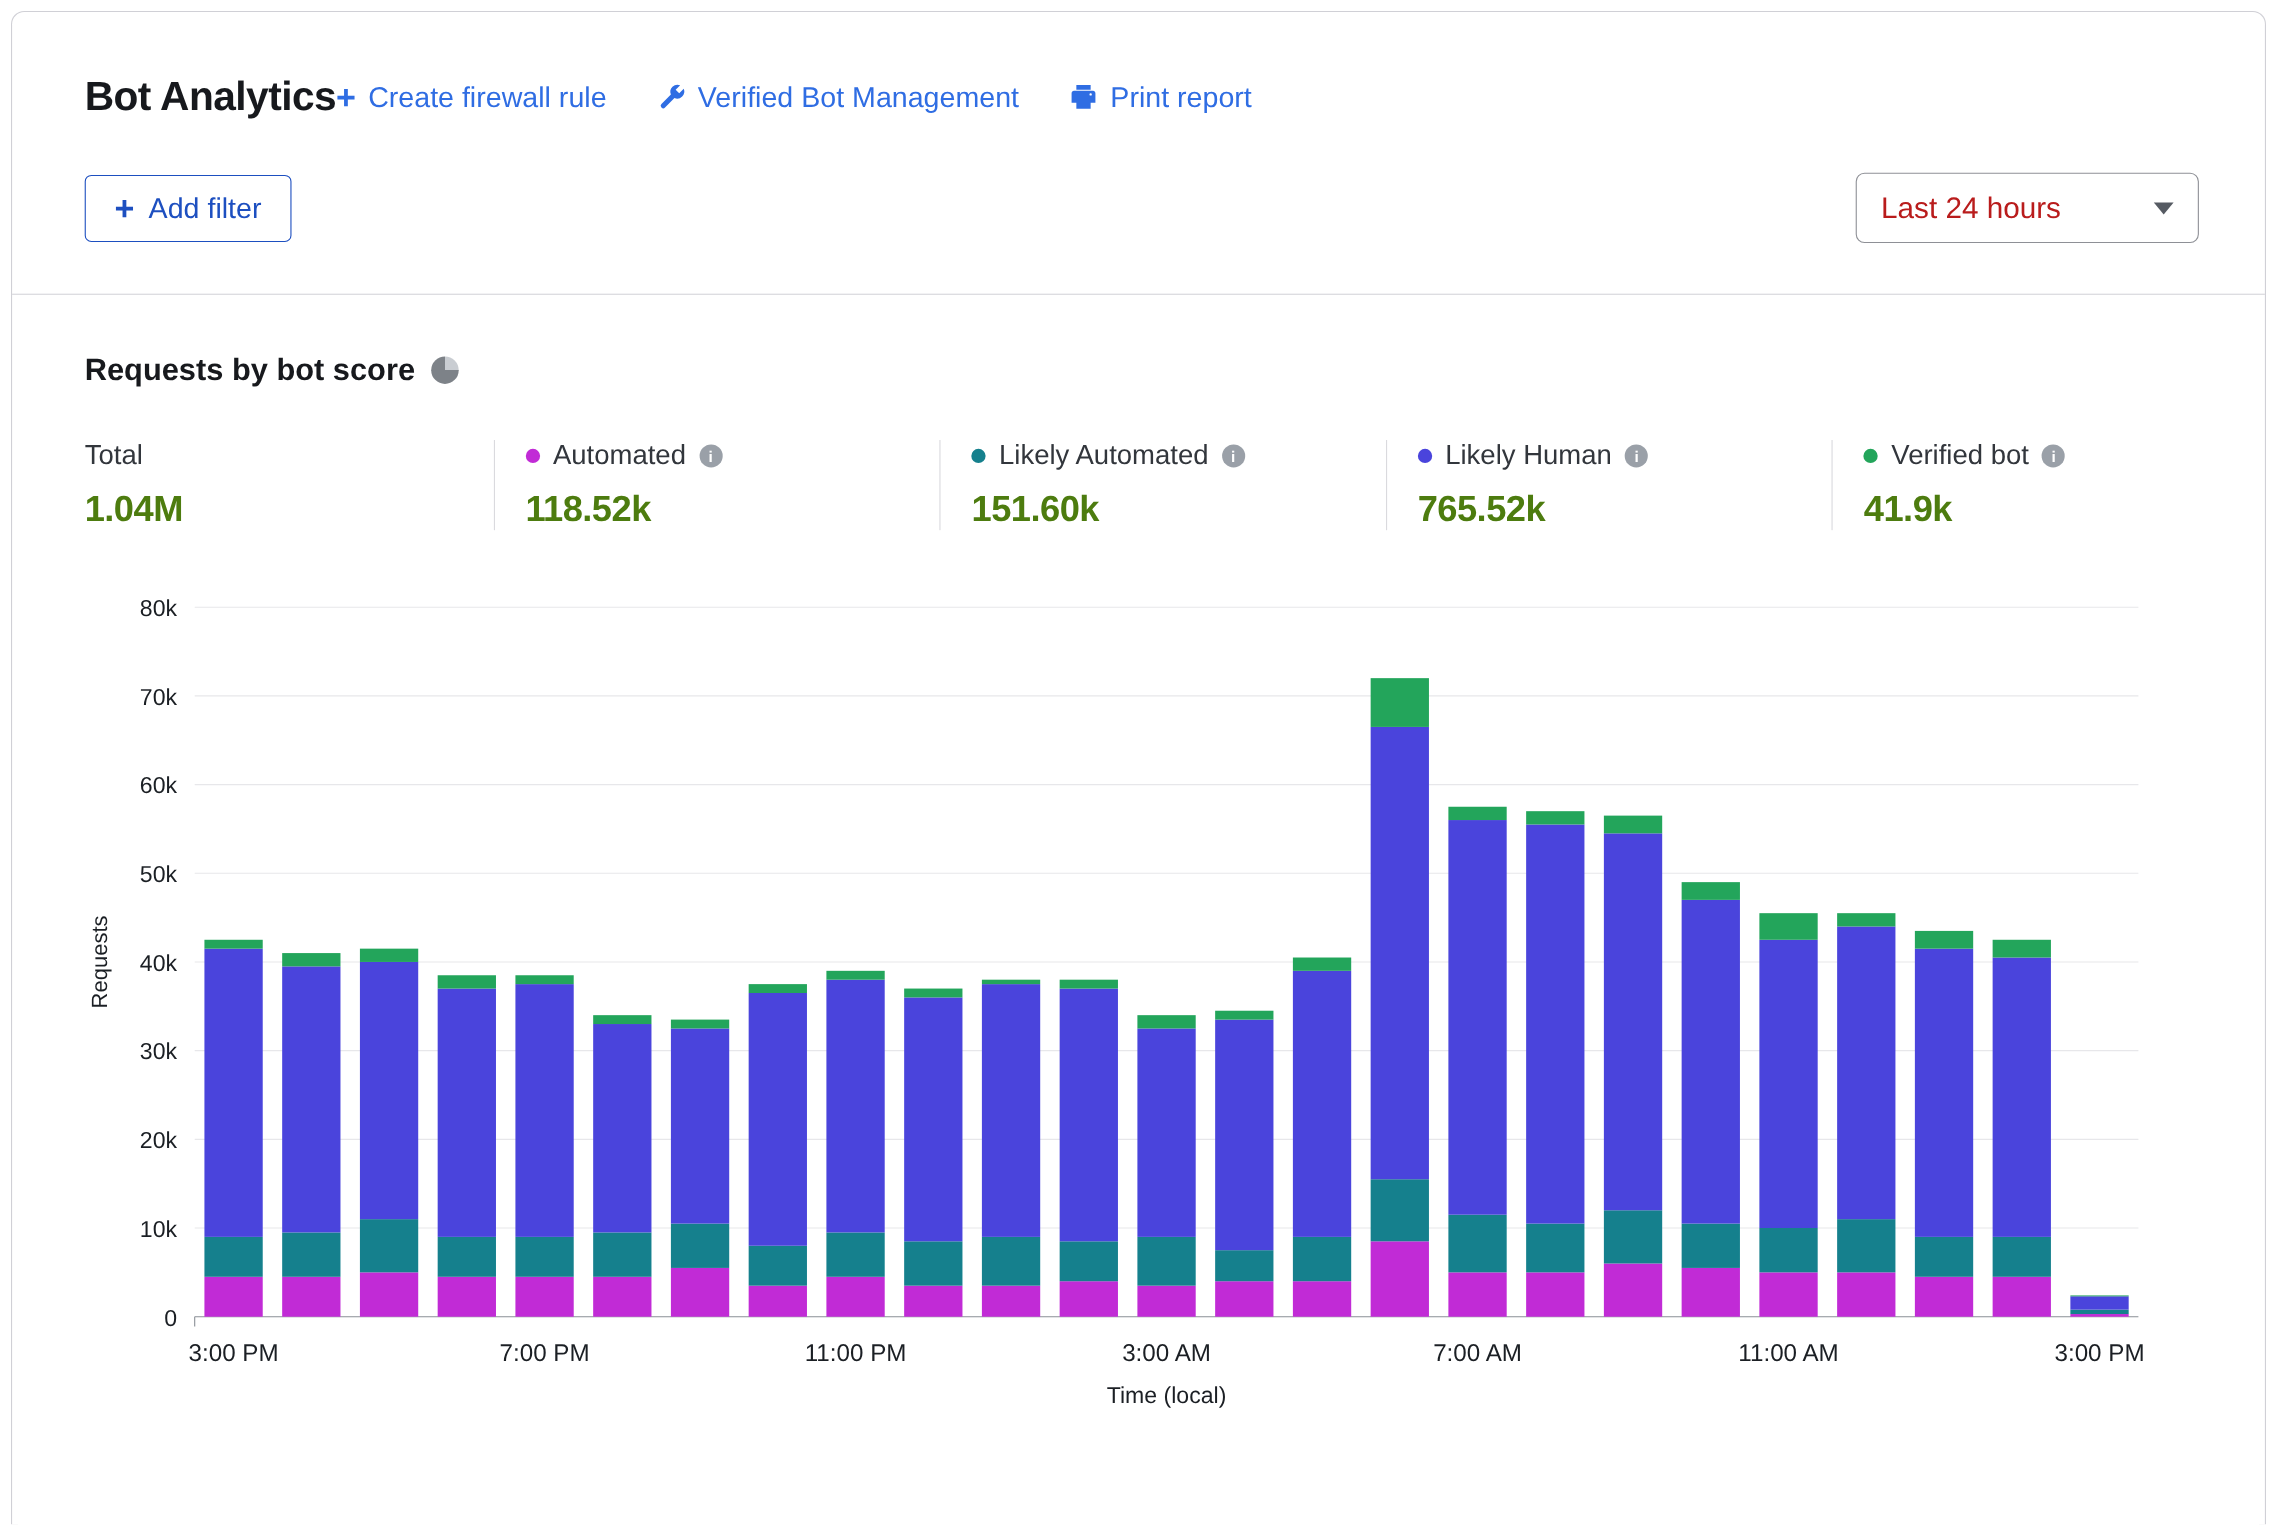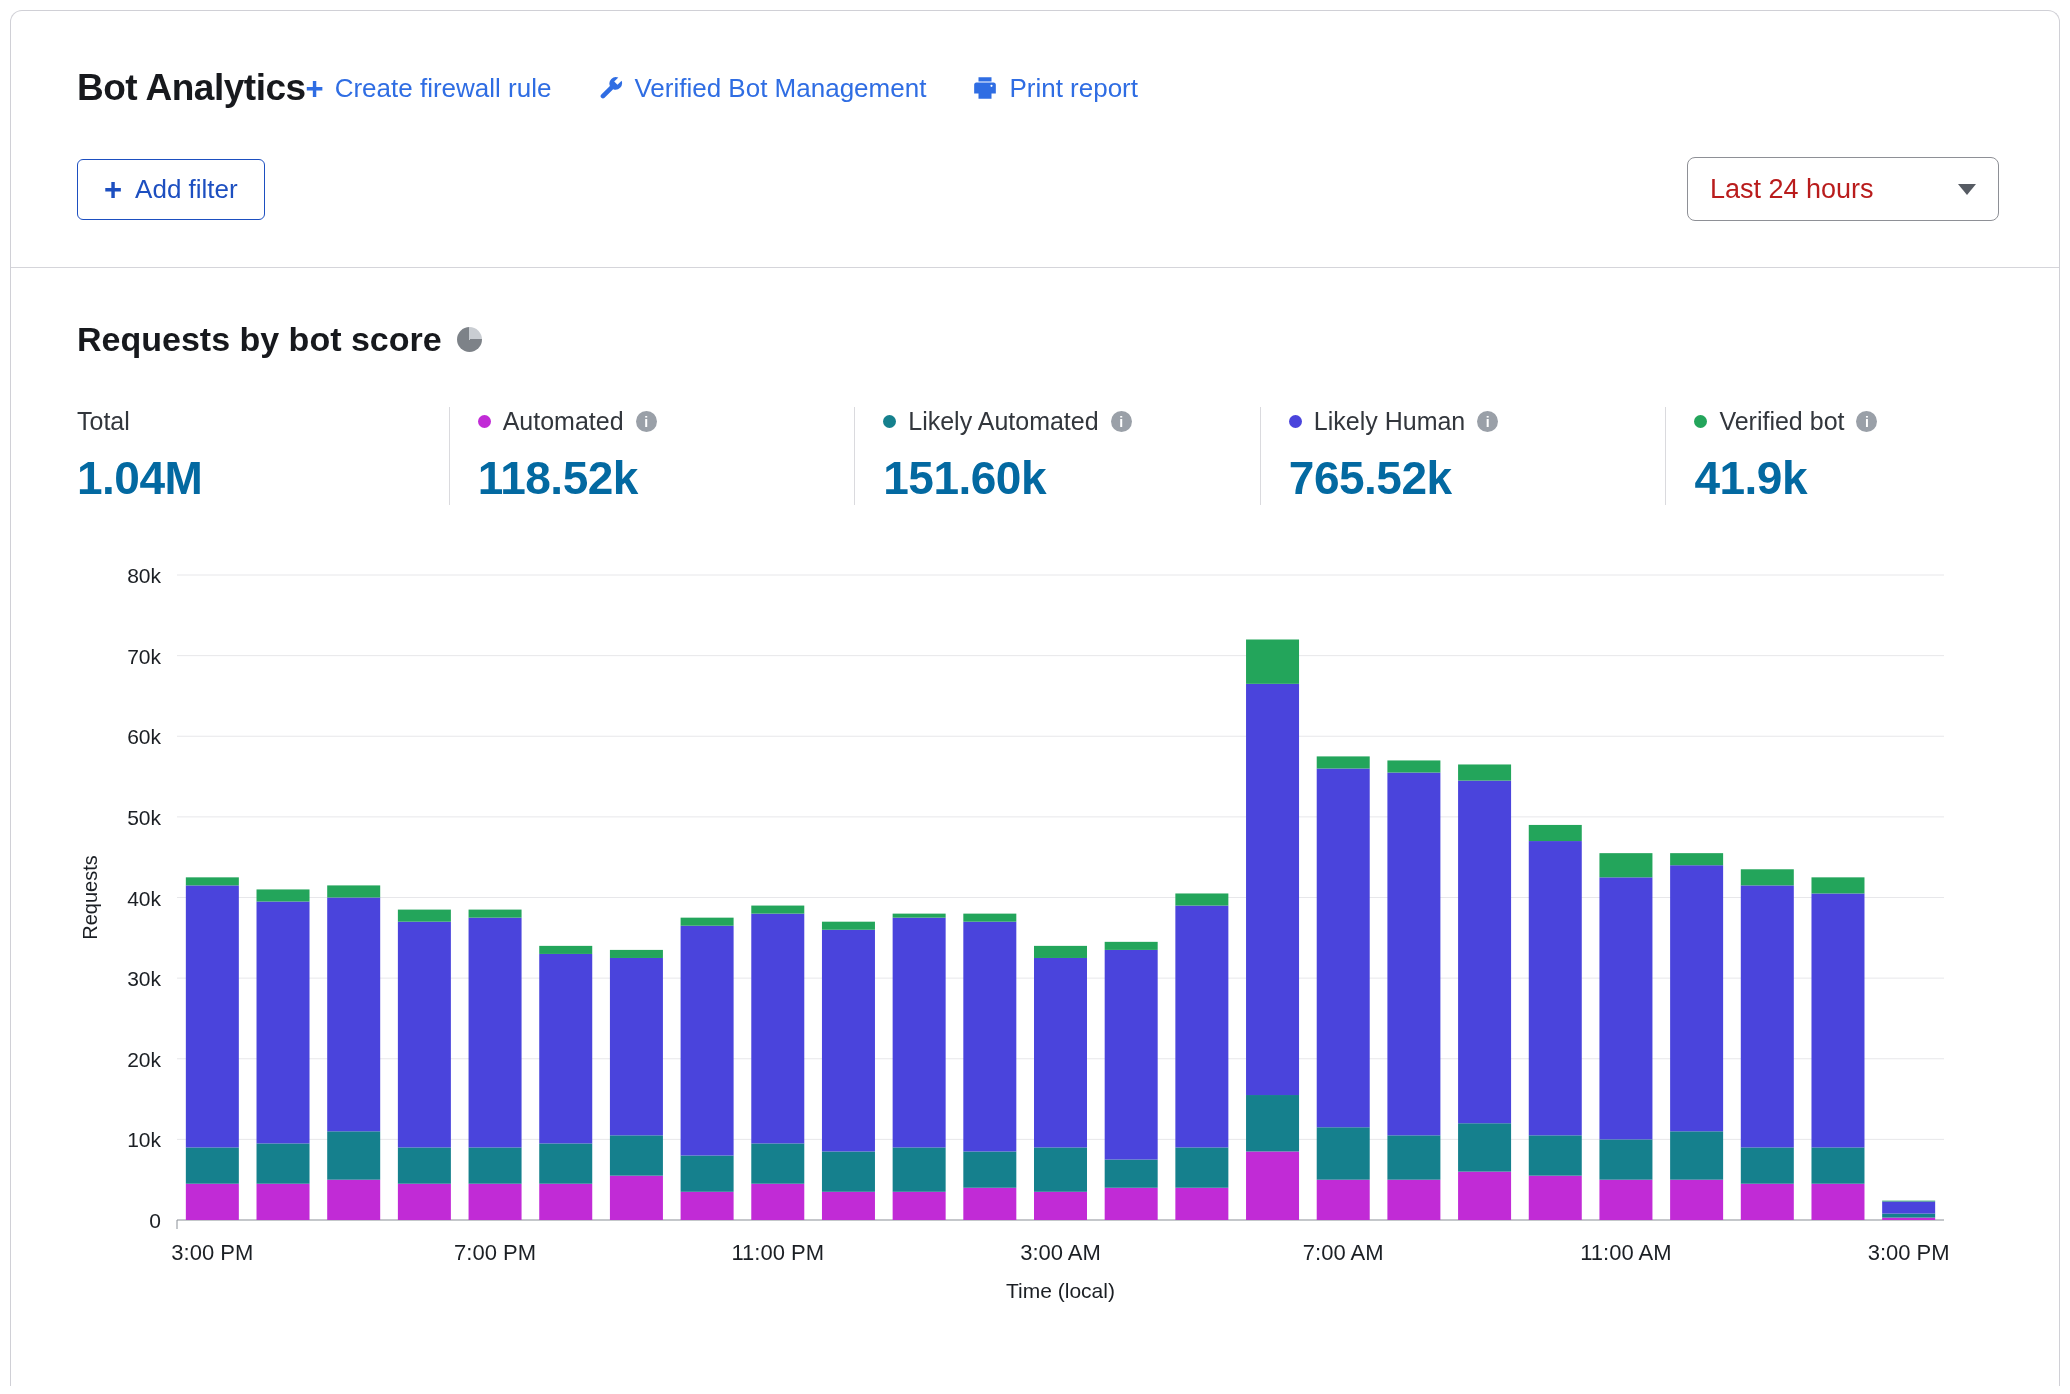--- a/index.html
+++ b/index.html
@@ -36,36 +36,36 @@
     padding: 0 22px; font-size: 27px; color: #b91c1c; cursor: pointer; background: #fff;
   }
   .caret-down {
     width: 0; height: 0;
     border-left: 9px solid transparent; border-right: 9px solid transparent;
     border-top: 11px solid #565b63;
   }
   .divider { height: 1px; background: #d5d5da; }
   .pad { padding: 52px 0 0 66px; }
   .section-title-row { display: flex; align-items: center; gap: 15px; }
-  .section-title { font-size: 34px; font-weight: bold; color: #17191d; }
+  .section-title { font-size: 28px; font-weight: bold; color: #17191d; }
   .pie-icon {
     width: 25px; height: 25px; border-radius: 50%;
     background: conic-gradient(#c9cdd2 0 90deg, #7d8288 90deg 360deg);
   }
   .stats { display: flex; margin-top: 48px; gap: 12px; }
   .stat { border-left: 1px solid #dadade; padding-left: 28px; width: 399px; }
   .stat.first { border-left: none; padding-left: 0; width: 365px; }
   .stat-label-row { display: flex; align-items: center; gap: 12px; font-size: 25px; color: #32363c; }
   .dot { width: 13px; height: 13px; border-radius: 50%; flex: 0 0 auto; }
   .info-icon {
     width: 21px; height: 21px; border-radius: 50%; background: #9aa0a8; color: #fff;
     font-size: 14px; font-weight: bold; display: inline-flex;
     align-items: center; justify-content: center; flex: 0 0 auto;
   }
-  .stat-value { margin-top: 15px; font-size: 46px; font-weight: bold; color: #0369a1; letter-spacing: -0.5px; }
+  .stat-value { margin-top: 15px; font-size: 33px; font-weight: bold; color: #4d7c0f; letter-spacing: -0.5px; }
   #chart { margin-top: 48px; }
   #chart svg text { font-family: "Liberation Sans", sans-serif; }
 </style>
 </head>
 <body>
 
 <div class="card">
   <div class="card-header">
     <div class="header-row">
       <h1 class="page-title">Bot Analytics</h1>

